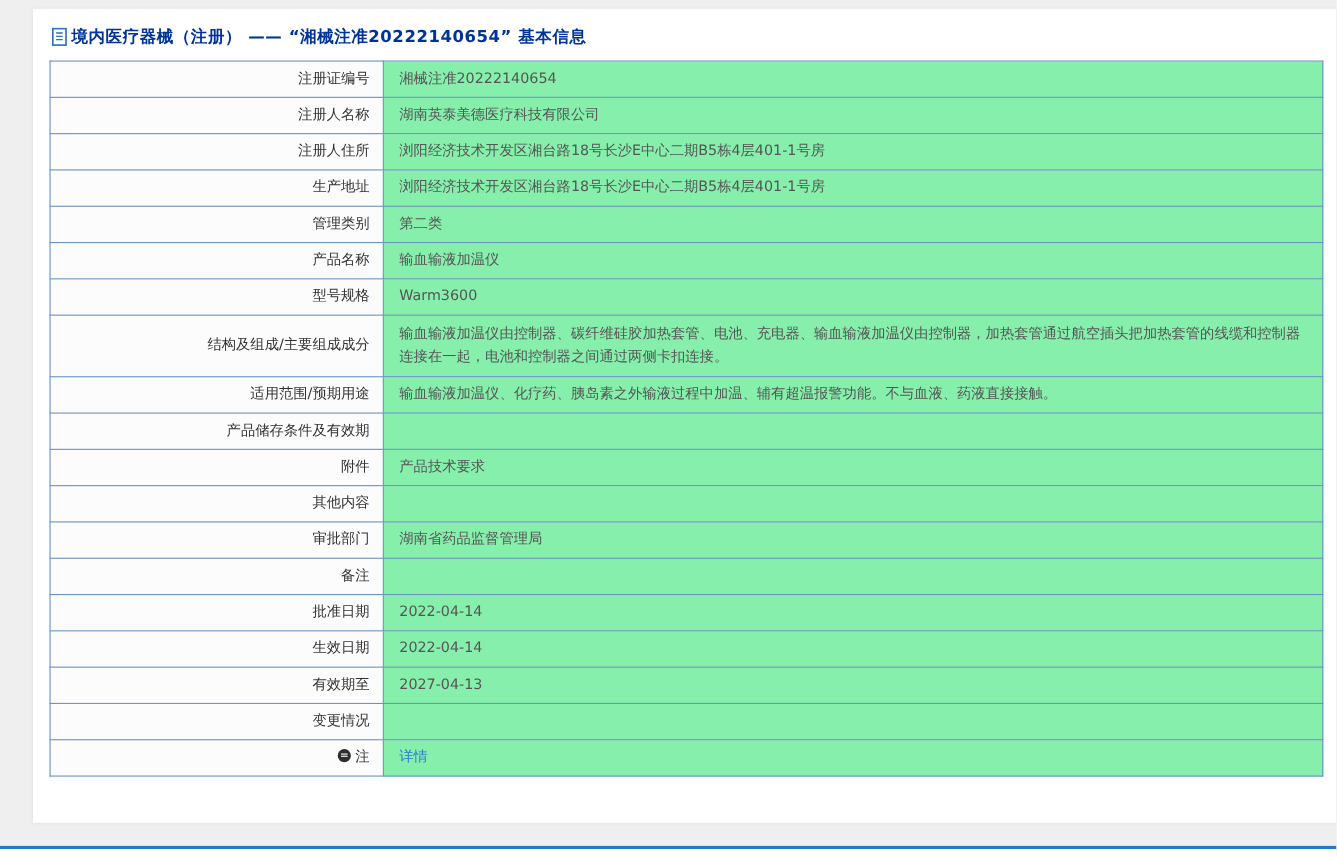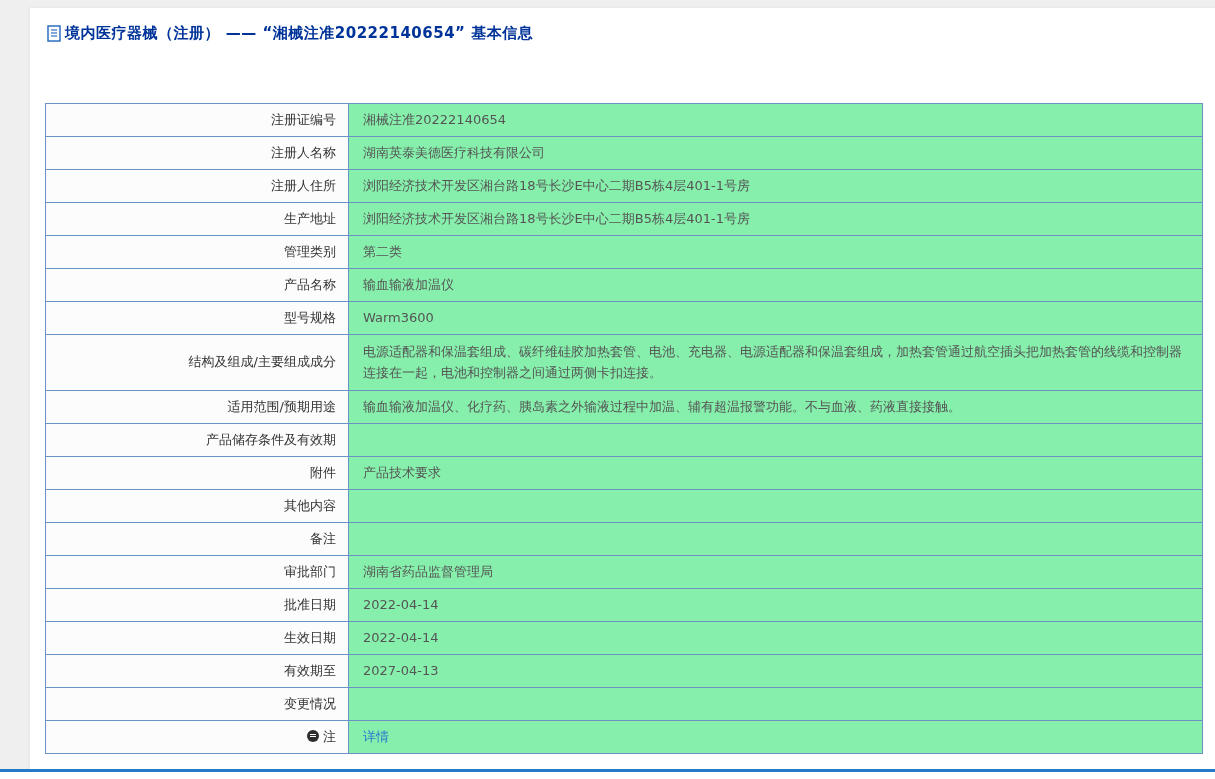--- a/index.html
+++ b/index.html
@@ -40,21 +40,20 @@
     font-size: 15px;
     font-weight: bold;
     color: #003399;
     letter-spacing: 0.5px;
   }
 
   table.info-table {
     width: 100%;
     border-collapse: collapse;
     table-layout: fixed;
-    margin-top: 48px;
   }
   .info-table th, .info-table td {
     border: 1px solid #6a92c5;
     font-size: 13px;
     font-weight: normal;
     height: 33px;
     line-height: 1.6;
     vertical-align: middle;
   }
   .info-table th {
@@ -160,47 +159,47 @@
           <tr class="">
             <th>产品名称</th>
             <td>输血输液加温仪</td>
           </tr>
           <tr class="">
             <th>型号规格</th>
             <td>Warm3600</td>
           </tr>
           <tr class="tall">
             <th>结构及组成/主要组成成分</th>
-            <td>电源适配器和保温套组成、碳纤维硅胶加热套管、电池、充电器、电源适配器和保温套组成，加热套管通过航空插头把加热套管的线缆和控制器连接在一起，电池和控制器之间通过两侧卡扣连接。</td>
+            <td>输血输液加温仪由控制器、碳纤维硅胶加热套管、电池、充电器、输血输液加温仪由控制器，加热套管通过航空插头把加热套管的线缆和控制器连接在一起，电池和控制器之间通过两侧卡扣连接。</td>
           </tr>
           <tr class="">
             <th>适用范围/预期用途</th>
             <td>输血输液加温仪、化疗药、胰岛素之外输液过程中加温、辅有超温报警功能。不与血液、药液直接接触。</td>
           </tr>
           <tr class="">
             <th>产品储存条件及有效期</th>
             <td></td>
           </tr>
           <tr class="">
             <th>附件</th>
             <td>产品技术要求</td>
           </tr>
           <tr class="">
             <th>其他内容</th>
             <td></td>
           </tr>
           <tr class="">
-            <th>备注</th>
-            <td></td>
-          </tr>
-          <tr class="">
             <th>审批部门</th>
             <td>湖南省药品监督管理局</td>
           </tr>
           <tr class="">
+            <th>备注</th>
+            <td></td>
+          </tr>
+          <tr class="">
             <th>批准日期</th>
             <td>2022-04-14</td>
           </tr>
           <tr class="">
             <th>生效日期</th>
             <td>2022-04-14</td>
           </tr>
           <tr class="">
             <th>有效期至</th>
             <td>2027-04-13</td>

